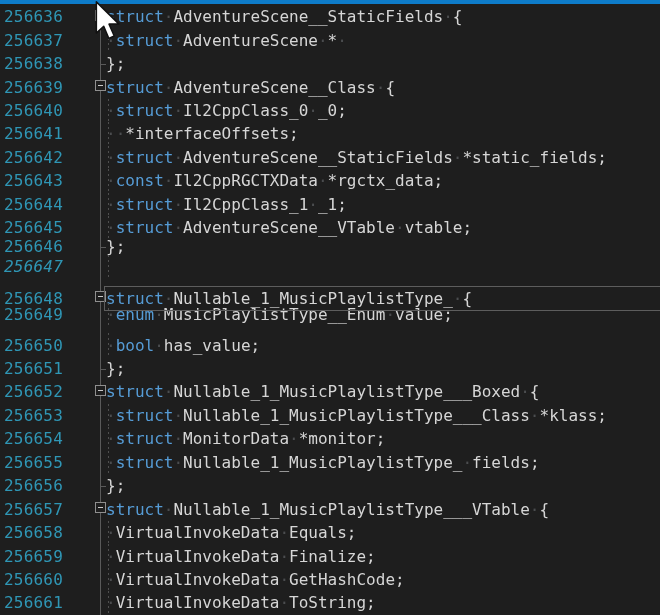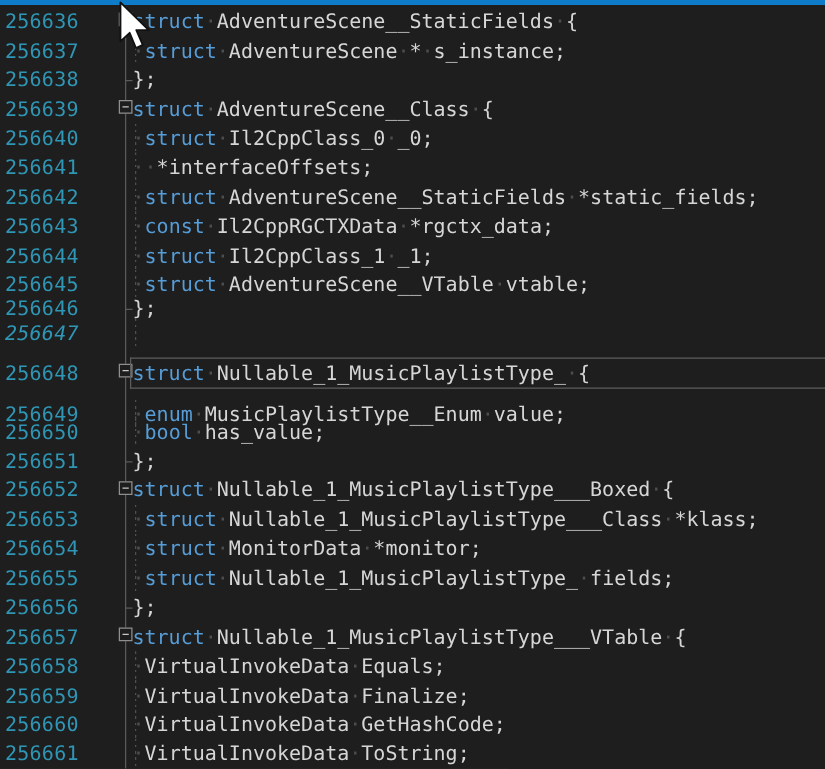--- a/index.html
+++ b/index.html
@@ -54,21 +54,21 @@
       <div class="row" style="top: 5px; height: 23.45px;">
         <span class="ln">256636</span>
         <div class="foldbox" style="top: 5px;">
           <div class="minus"></div>
         </div>
         <div class="code"><span class="k">struct</span><span class="w">·</span><span class="t">AdventureScene__StaticFields</span><span class="w">·</span><span class="t">{</span></div>
       </div>
       <div class="row" style="top: 28.45px; height: 23.45px;">
         <span class="ln">256637</span>
         <div class="guide"></div>
-        <div class="code"><span class="w">·</span><span class="k">struct</span><span class="w">·</span><span class="t">AdventureScene</span><span class="w">·</span><span class="t">*</span><span class="w">·</span><span class="t">s_instance;</span></div>
+        <div class="code"><span class="w">·</span><span class="k">struct</span><span class="w">·</span><span class="t">AdventureScene</span><span class="w">·</span><span class="t">*</span><span class="w">·</span></div>
       </div>
       <div class="row" style="top: 51.9px; height: 23.45px; text-align: center;">
         <span class="ln">256638</span>
         <div class="foldfoot" style="top: 12px;"></div>
         <div class="code"><span class="t">};</span></div>
       </div>
       <div class="row" style="top: 75.35px; height: 23.45px;">
         <span class="ln">256639</span>
         <div class="foldbox" style="top: 5px;">
           <div class="minus"></div>
@@ -115,21 +115,21 @@
         <div class="guide"></div>
         <div class="code"></div>
       </div>
       <div class="row" style="top: 286.4px; height: 23.45px; padding-left: 28px;">
         <span class="ln">256648</span>
         <div class="foldbox" style="top: 5px;">
           <div class="minus"></div>
         </div>
         <div class="code"><span class="k">struct</span><span class="w">·</span><span class="t">Nullable_1_MusicPlaylistType_</span><span class="w">·</span><span class="t">{</span></div>
       </div>
-      <div class="row" style="top: 320px; height: 23.45px;">
+      <div class="row" style="top: 303px; height: 23.45px;">
         <span class="ln">256649</span>
         <div class="guide"></div>
         <div class="code"><span class="w">·</span><span class="k">enum</span><span class="w">·</span><span class="t">MusicPlaylistType__Enum</span><span class="w">·</span><span class="t">value;</span></div>
       </div>
       <div class="row" style="top: 333.3px; height: 23.45px;">
         <span class="ln">256650</span>
         <div class="guide"></div>
         <div class="code"><span class="w">·</span><span class="k">bool</span><span class="w">·</span><span class="t">has_value;</span></div>
       </div>
       <div class="row" style="top: 356.75px; height: 23.45px;">

